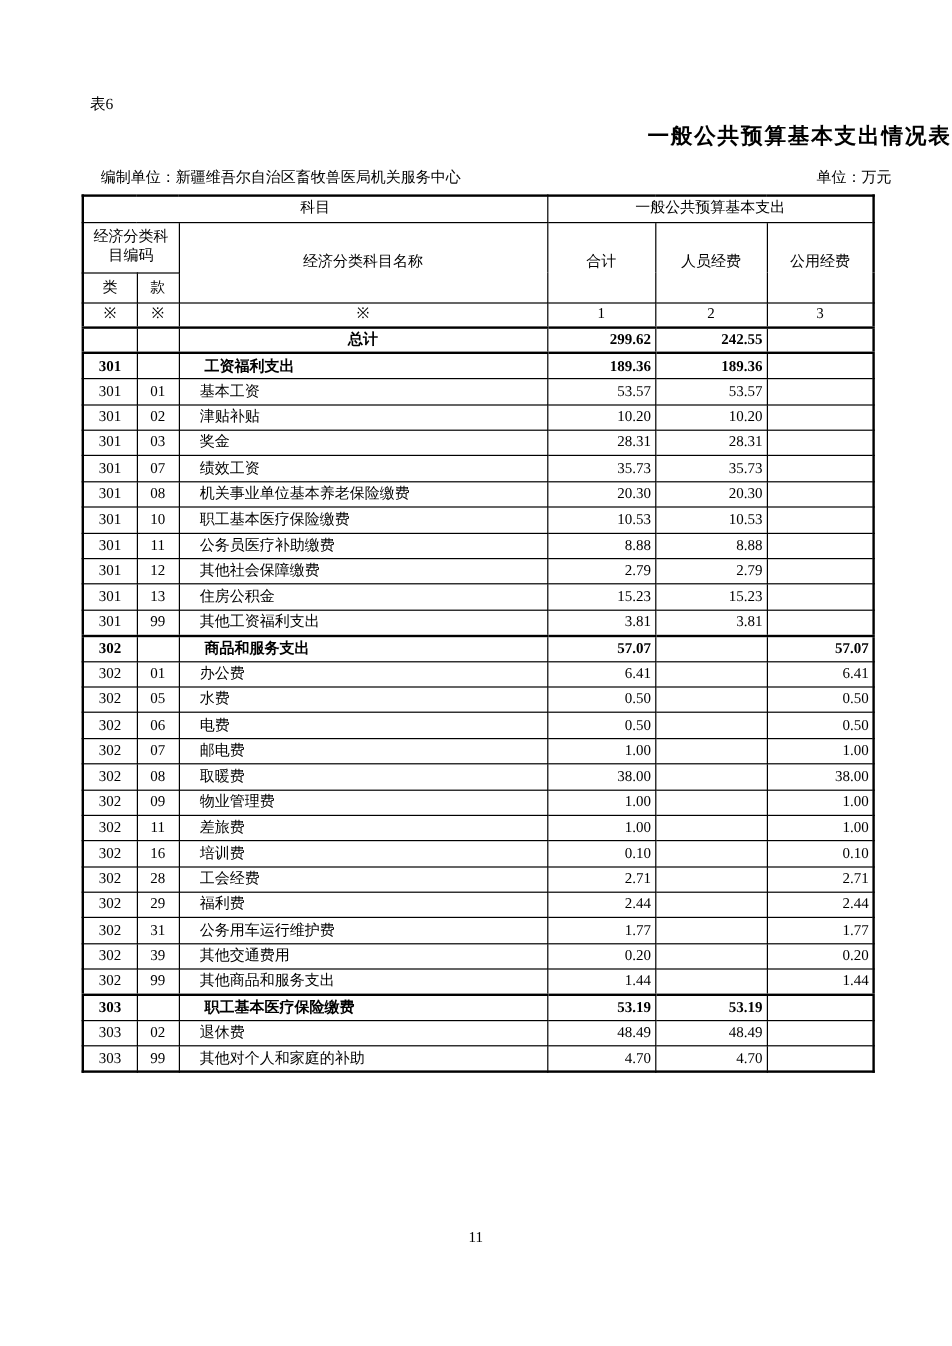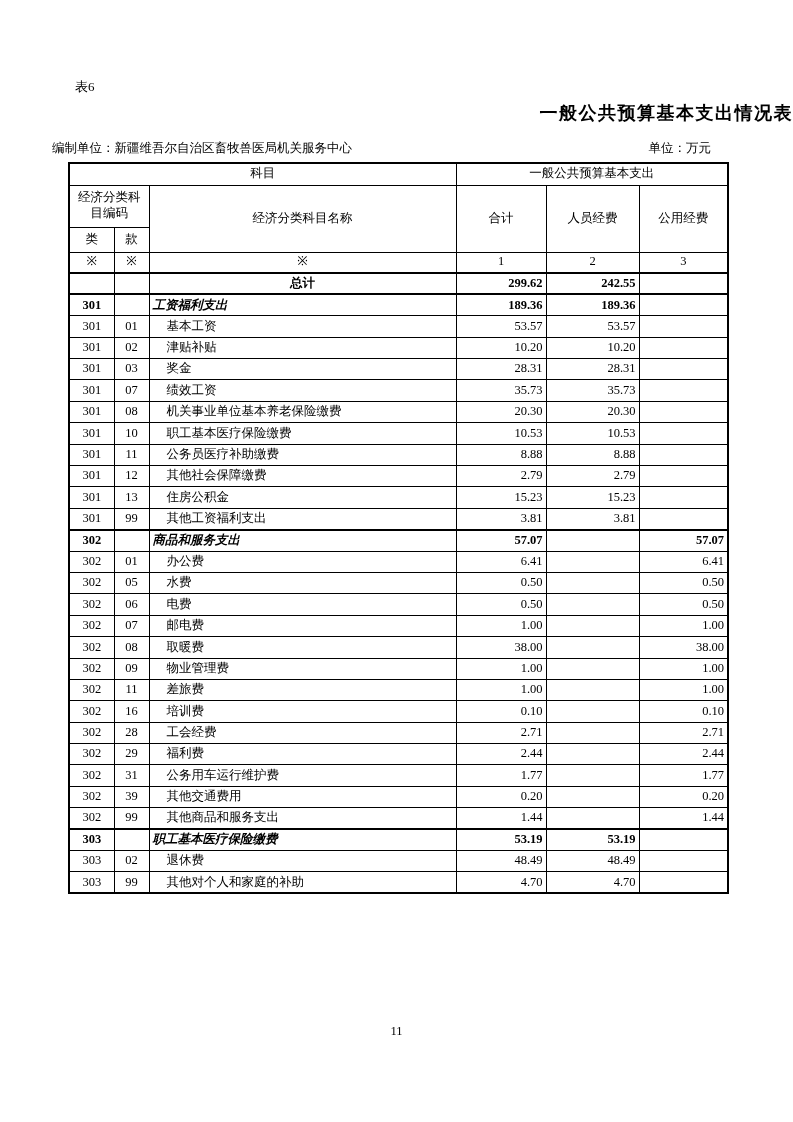--- a/index.html
+++ b/index.html
@@ -14,21 +14,21 @@
   .table-label {
     position: absolute; left: 75px; top: 78px;
     font-size: 13px;
   }
   .doc-title {
     position: absolute; top: 101px; left: 0; width: 793px;
     text-align: right;
     font-size: 18px; font-weight: bold; letter-spacing: 1.5px;
   }
   .info-line {
-    position: absolute; top: 140px; left: 52px; width: 659px;
+    position: absolute; top: 140px; left: 84px; width: 659px;
     display: flex; justify-content: space-between;
     font-size: 12.5px;
   }
   table.budget {
     position: absolute; left: 68px; top: 162px;
     width: 659px;
     border-collapse: collapse;
     table-layout: fixed;
     border: 2px solid #000;
   }
@@ -42,21 +42,21 @@
   }
   .center { text-align: center; }
   tr.hr1 { height: 22px; margin-left: 48px; }
   tr.hr2 { height: 42px; }
   tr.hr3 { height: 25px; }
   tr.hr4 { height: 21px; }
   tbody tr { height: 21.4px; }
   tr.total td, tr.section td { font-weight: bold; border-top: 2px solid #000; }
   td.code { text-align: center; }
   td.name { text-align: left; padding-left: 17px; }
-  tr.section td.name { padding-left: 3px; font-style: italic; }
+  tr.section td.name { padding-left: 21px; }
   tr.total td.name { text-align: center; padding-left: 0; margin-top: 16px; }
   td.num { text-align: right; padding-right: 3px; }
   .page-number {
     position: absolute; top: 1024px; left: 0; width: 793px;
     text-align: center; font-size: 12.5px;
   }
 </style>
 </head>
 <body>
 

